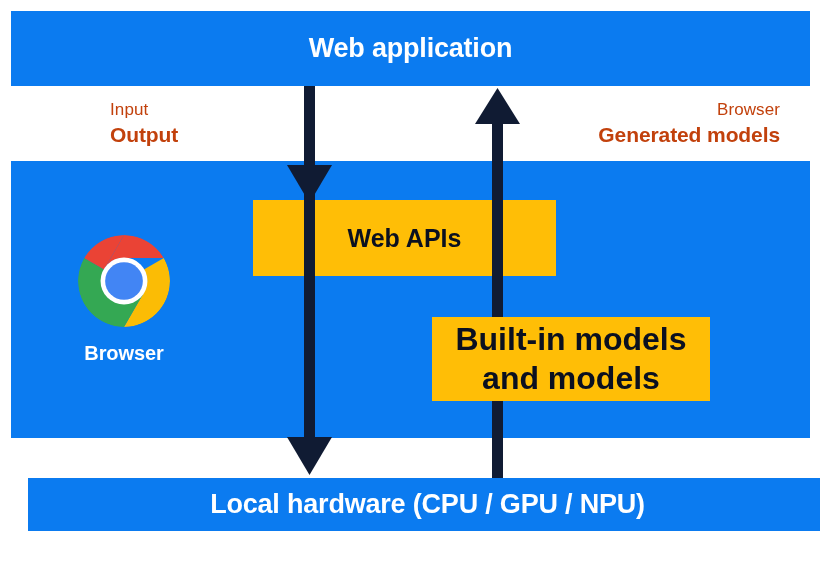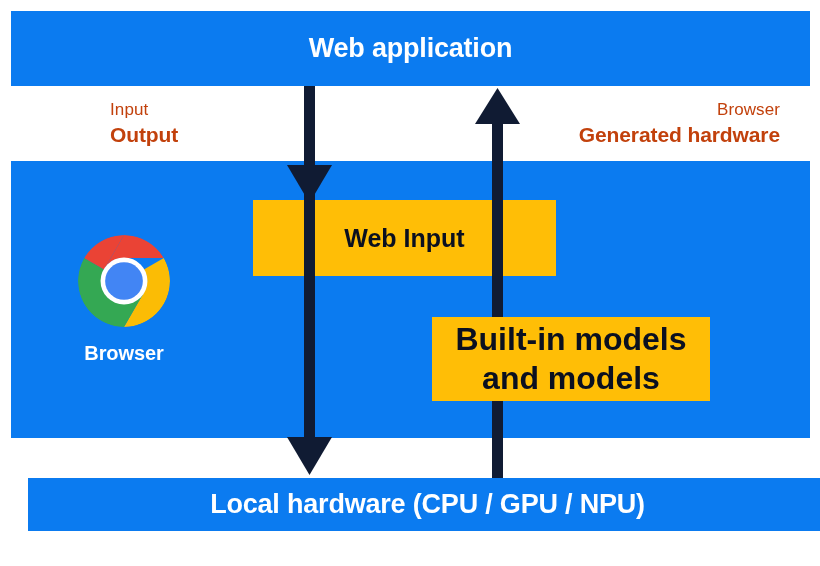--- a/index.html
+++ b/index.html
@@ -168,32 +168,32 @@
     <div class="band-title">Local hardware (CPU / GPU / NPU)</div>
   </div>
 
   <div class="caption" id="caption-input">
     <span class="caption-kicker">Input</span>
     <span class="caption-value">Output</span>
   </div>
 
   <div class="caption" id="caption-output">
     <span class="caption-kicker">Browser</span>
-    <span class="caption-value">Generated hardware</span>
+    <span class="caption-value">Generated models</span>
   </div>
 
   <svg class="arrow-layer" id="arrow-layer-under" viewBox="0 0 820 566" width="820" height="566">
 
     <g>
       <rect x="492" y="317" width="11" height="160" fill="#101b33"></rect>
     </g>
   </svg>
 
   <div class="yellow-box" id="box-web-apis">
-    <span>Web Input</span>
+    <span>Web APIs</span>
   </div>
 
   <svg class="arrow-layer" id="arrow-layer-over" viewBox="0 0 820 566" width="820" height="566">
 
     <g>
 
       <rect x="304" y="86" width="11" height="352" fill="#101b33"></rect>
 
       <polygon points="287,165 332,165 309.5,203" fill="#101b33"></polygon>
 

